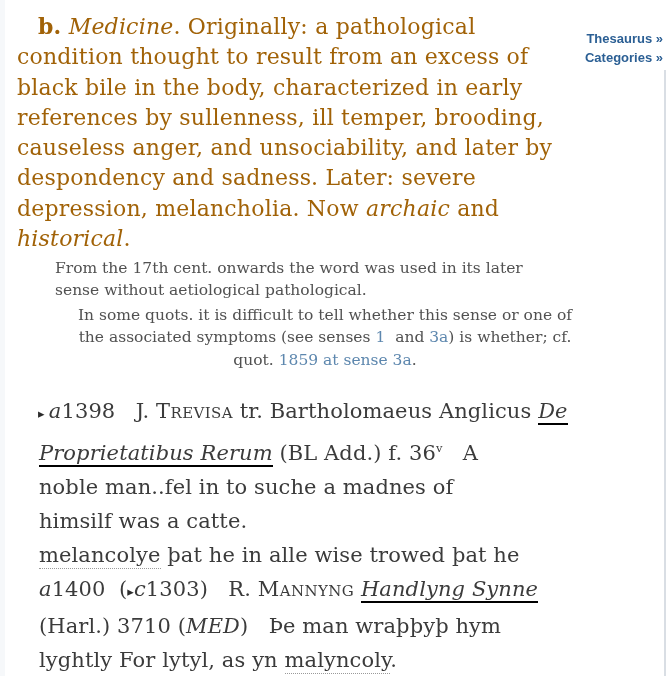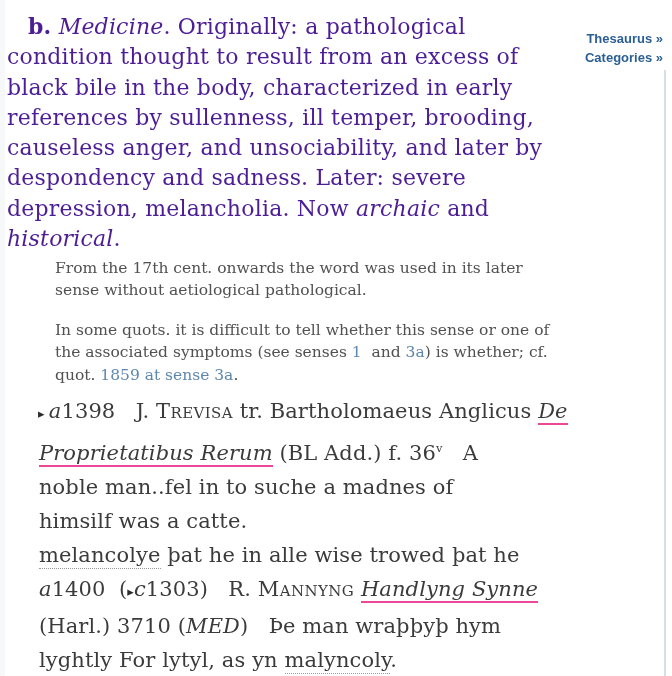--- a/index.html
+++ b/index.html
@@ -7,39 +7,39 @@
        font-family:"DejaVu Serif","Liberation Serif",serif;}
   .panel{position:absolute;inset:0;}
   .left-strip{position:absolute;left:0;top:0;width:5px;height:676px;background:#f6f8fa;}
   .right-border{position:absolute;left:664px;top:70px;width:2px;height:606px;background:#d9dee4;}
 
   .side-links{position:absolute;top:29px;right:9px;text-align:right;
       font-family:"Liberation Sans","DejaVu Sans",sans-serif;font-weight:bold;
       font-size:13px;line-height:19px;color:#2b5f94;}
   .side-links a{display:block;color:#2b5f94;text-decoration:none;cursor:pointer;}
 
-  .definition{position:absolute;left:7px;top:11px;width:585px;color:#4c1d95;
+  .definition{position:absolute;left:17px;top:11px;width:585px;color:#a16207;
       font-size:22px;letter-spacing:0.2px;}
   .dline{line-height:30.3px;white-space:pre;}
   .dline.first{padding-left:21px;}
 
   .notes{position:absolute;left:55px;top:257px;width:540px;color:#515151;font-size:15.5px;}
   .nline{line-height:22.4px;white-space:pre;}
-  .note + .note{margin-top:17px;}
+  .note + .note{margin-top:2px;text-align:center;}
 
   .quotes{position:absolute;left:0;top:394px;width:660px;color:#3b3b3b;
       font-size:21px;letter-spacing:0.1px;}
   .qline{line-height:34px;white-space:pre;padding-left:39px;}
   .qline.qfirst-a{padding-left:38px;}
   .qline.qfirst-b{}
 
   .b{font-weight:bold;}
   .i{font-style:italic;}
   .sc{font-variant:small-caps;letter-spacing:0.4px;}
-  .wl{border-bottom:2px solid #ec4899;cursor:pointer;}
+  .wl{border-bottom:2px solid #000000;cursor:pointer;}
   .kw{border-bottom:1px dotted #9a9a9a;padding-bottom:1px;}
   .link{color:#5d87ae;cursor:pointer;}
   .sup{font-size:0.55em;vertical-align:super;letter-spacing:0;}
   .tri{font-size:13px;color:#2c2c2c;}
 </style>
 </head>
 <body>
 
 <div class="panel">
   <div class="left-strip"></div>

